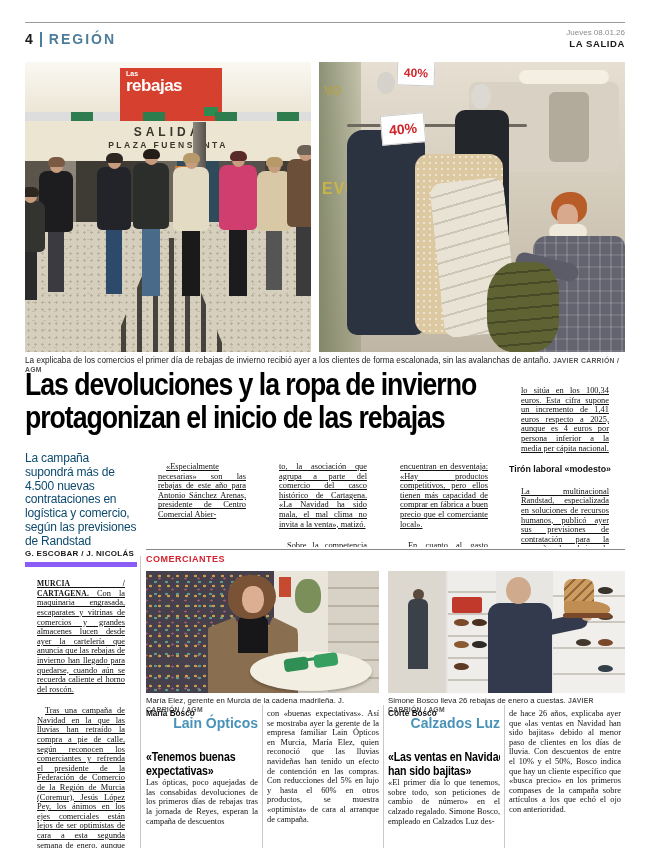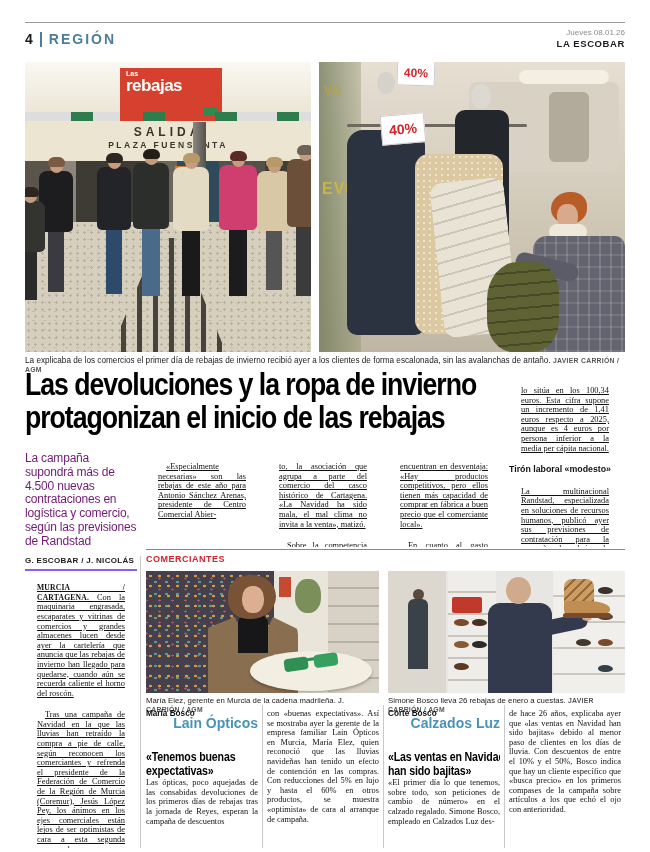--- a/index.html
+++ b/index.html
@@ -89,24 +89,24 @@
 
   
   .headline{position:absolute;left:25px;top:368px;width:485px;}
   .hl-line{font-family:"Liberation Sans",sans-serif;font-weight:bold;font-size:31px;line-height:33px;
            letter-spacing:-1.2px;color:#000;white-space:nowrap;transform:scaleX(.86);transform-origin:left top;}
 
   
   .col{position:absolute;width:112px;font-size:8.4px;line-height:9.6px;text-align:justify;overflow:hidden;}
   .col p{margin:12px;text-decoration:underline;}
   .col p.ind{text-indent:8px;}
-  .standfirst{font-family:"Liberation Sans",sans-serif;font-size:12px;line-height:13.8px;color:#701a75;
+  .standfirst{font-family:"Liberation Sans",sans-serif;font-size:12px;line-height:13.8px;color:#0c4a6e;
               letter-spacing:-.2px;text-align:left;}
   .byline{font-family:"Liberation Sans",sans-serif;font-size:8px;font-weight:bold;color:#1a1a1a;
-          letter-spacing:.3px;margin-top:7px;padding-bottom:4px;border-bottom:2px solid #8b5cf6;text-align:left;}
+          letter-spacing:.3px;padding-bottom:4px;border-bottom:5px solid #8b5cf6;text-align:left;}
   .col1-body{margin-top:5px;}
   .dateline{font-weight:bold;font-size:7.6px;letter-spacing:.2px;}
   .col-subhead{font-family:"Liberation Sans",sans-serif;font-weight:bold;font-size:8.8px;margin:4px 0 1px;text-align:left;}
 
   
   .com-rule{position:absolute;left:146px;top:549px;width:479px;height:1px;background:#888;}
   .kicker{position:absolute;left:146px;top:554px;font-family:"Liberation Sans",sans-serif;font-weight:bold;
           font-size:9px;letter-spacing:.5px;color:#d2232e;}
   .vrule{position:absolute;width:1px;background:#c9c9c9;}
   .subphoto{position:absolute;top:571px;height:122px;overflow:hidden;background:#ccc;}
@@ -171,21 +171,21 @@
 
   <div class="top-rule"></div>
 
   <div class="hdr-left">
     <span class="pagenum">4</span>
     <span class="sec-divider"></span>
     <span class="section">REGIÓN</span>
   </div>
   <div class="hdr-right">
     <div class="date">Jueves 08.01.26</div>
-    <div class="masthead">LA ESCOBAR</div>
+    <div class="masthead">LA SALIDA</div>
   </div>
 
   <div class="photo photo-left">
     <div class="pl-ceiling"></div>
     <div class="pl-banner">
       <span class="small">Las</span>
       <span class="big">rebajas</span>
       <span class="pl-banner-arrow"></span>
     </div>
     <div class="pl-exit" style="left:46px;"></div>

